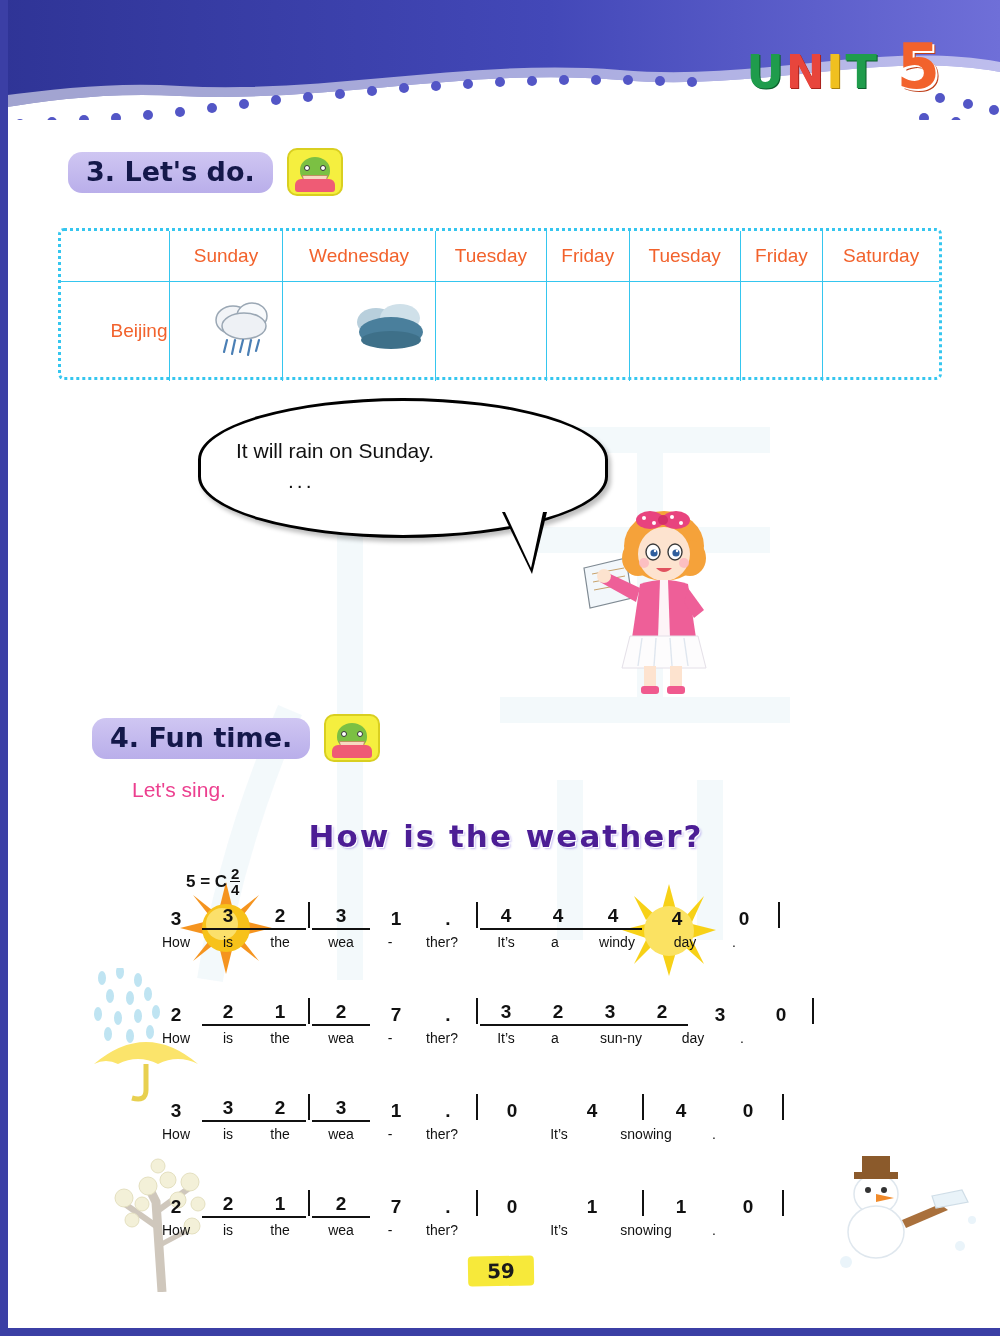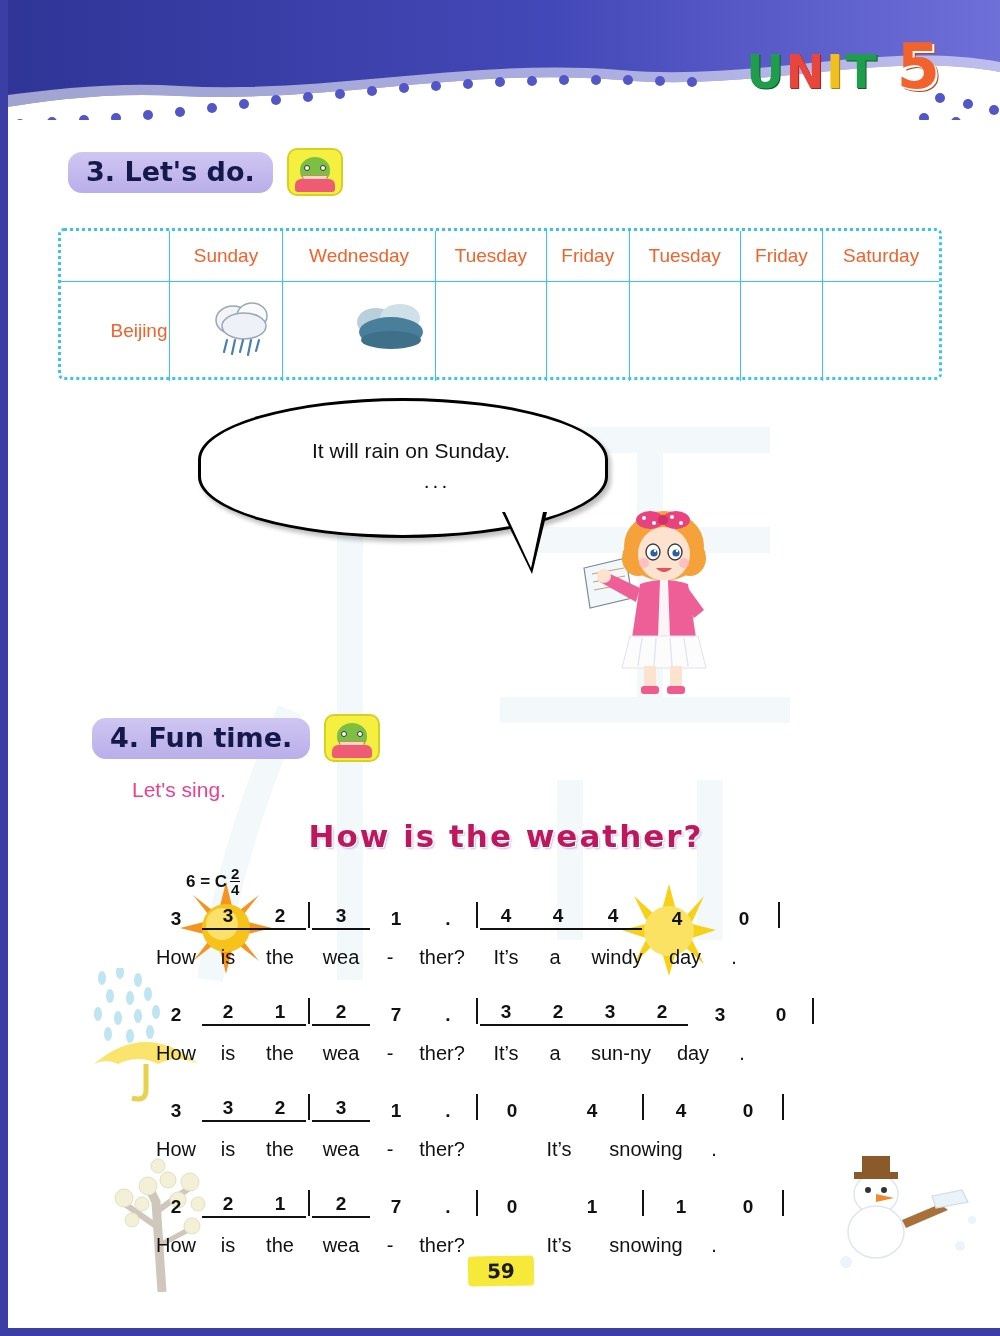--- a/index.html
+++ b/index.html
@@ -136,21 +136,21 @@
     position: absolute; left: 198px; top: 398px;
     width: 410px; height: 140px;
     background: #fff;
     border: 3px solid #000;
     border-radius: 50%/44%;
     box-shadow: 3px 4px 4px rgba(0,0,0,0.25);
   }
   .bubble-text {
     position: absolute; left: 236px; top: 436px;
     width: 350px;
-    font-size: 21px; color: #111; line-height: 30px; text-align: center;
+    font-size: 21px; color: #111; line-height: 30px;
   }
   .bubble-text .dots { display: block; padding-left: 52px; letter-spacing: 3px; }
   .bubble-tail {
     position: absolute; left: 505px; top: 512px;
     width: 0; height: 0;
     border-left: 26px solid transparent;
     border-right: 12px solid transparent;
     border-top: 56px solid #fff;
     filter: drop-shadow(2px 3px 0 rgba(0,0,0,0.25));
     z-index: 3;
@@ -170,21 +170,21 @@
   
   .lets-sing {
     position: absolute; left: 132px; top: 778px;
     color: #ec3f8f; font-size: 21px;
   }
   .song-title {
     position: absolute; left: 0; top: 818px; width: 1000px;
     text-align: center;
     font-family: "DejaVu Sans", sans-serif;
     font-size: 31px; font-weight: bold; letter-spacing: 2px;
-    color: #be185d;
+    color: #4c1d95;
     text-shadow: 1px 1px 0 #fff, 2px 2px 2px rgba(140,120,230,0.45);
     padding-left: 12px;
   }
 
   
   .keysig {
     position: absolute; left: 186px; top: 866px;
     font-size: 17px; color: #111; font-weight: bold;
     display: flex; align-items: center; gap: 3px;
   }
@@ -194,22 +194,22 @@
 
   .score { position: absolute; left: 150px; top: 900px; width: 760px; }
   .line { position: relative; height: 96px; }
   .notes {
     display: flex; align-items: flex-end;
     font-size: 19px; font-weight: bold; color: #111;
     height: 30px;
   }
   .lyr {
     display: flex; align-items: flex-start;
-    font-size: 20px; color: #111;
-    height: 26px; margin-top: 16px;
+    font-size: 14px; color: #111;
+    height: 26px; margin-top: 4px;
   }
   .cell { text-align: center; position: relative; }
   .u { border-bottom: 2px solid #111; padding-bottom: 1px; }
   .bar {
     width: 2px; background: #111; height: 26px;
     margin: 0 2px; align-self: center;
   }
   .dot { font-weight: bold; }
 
   
@@ -538,21 +538,21 @@
     <path d="M66,70 L104,54 L112,60 L70,78 Z" fill="#a9703c"></path>
     <path d="M96,46 L126,40 L132,52 L100,58 Z" fill="#e9f3f9" stroke="#cfdde7" stroke-width="1.2"></path>
     <g fill="#eaf4fa">
       <circle cx="10" cy="112" r="6"></circle>
         <circle cx="124" cy="96" r="5"></circle>
         <circle cx="136" cy="70" r="4"></circle>
     </g>
   </svg>
 
   <div class="keysig">
-    <span>6 = C</span>
+    <span>5 = C</span>
     <span class="frac">
       <span class="top">2</span>
       <span>4</span>
     </span>
   </div>
 
   <div class="score">
 
     <div class="line">
       <div class="notes">

